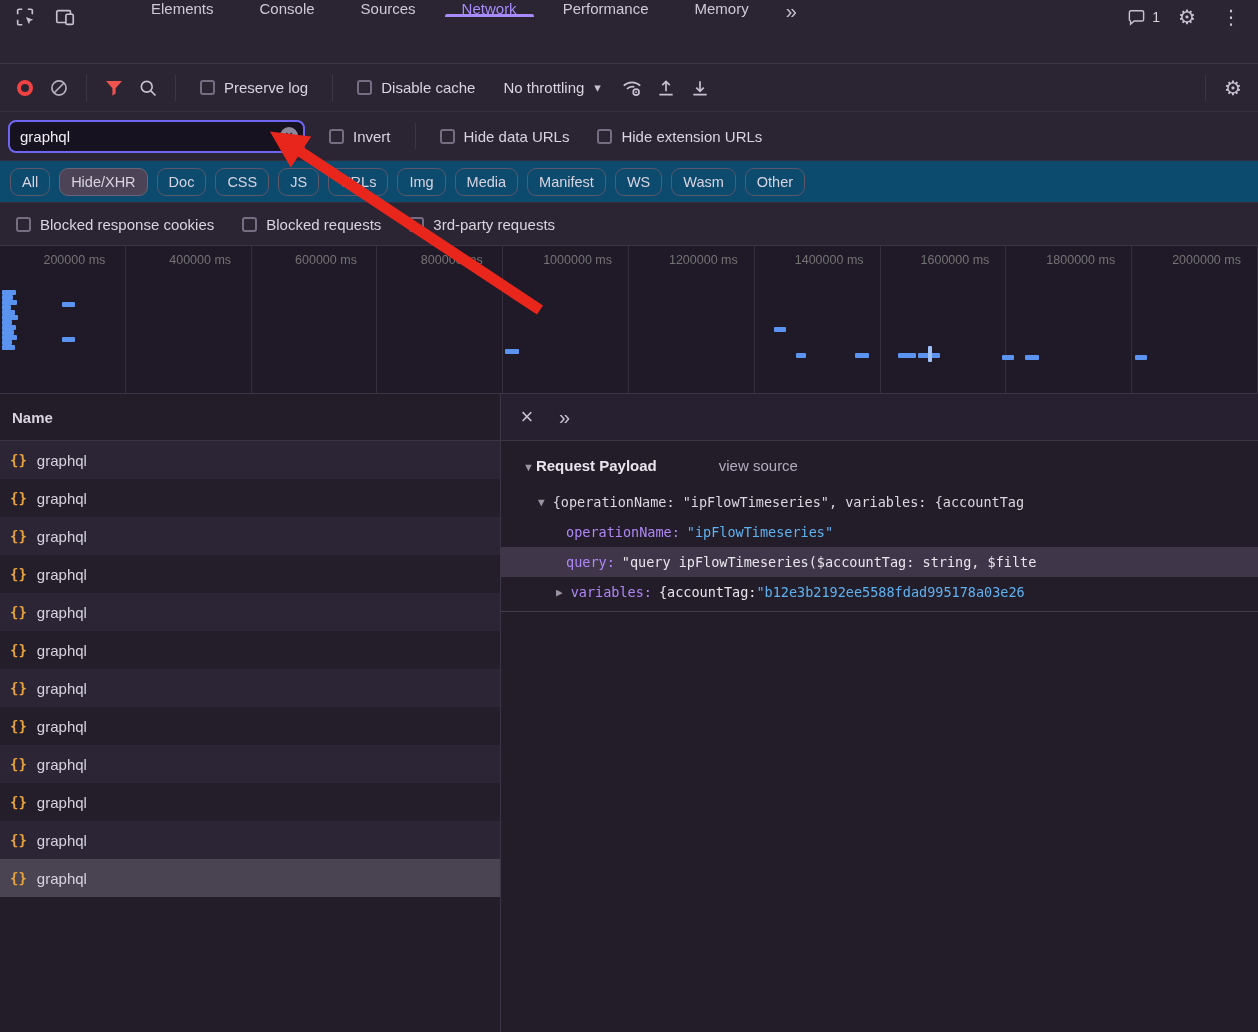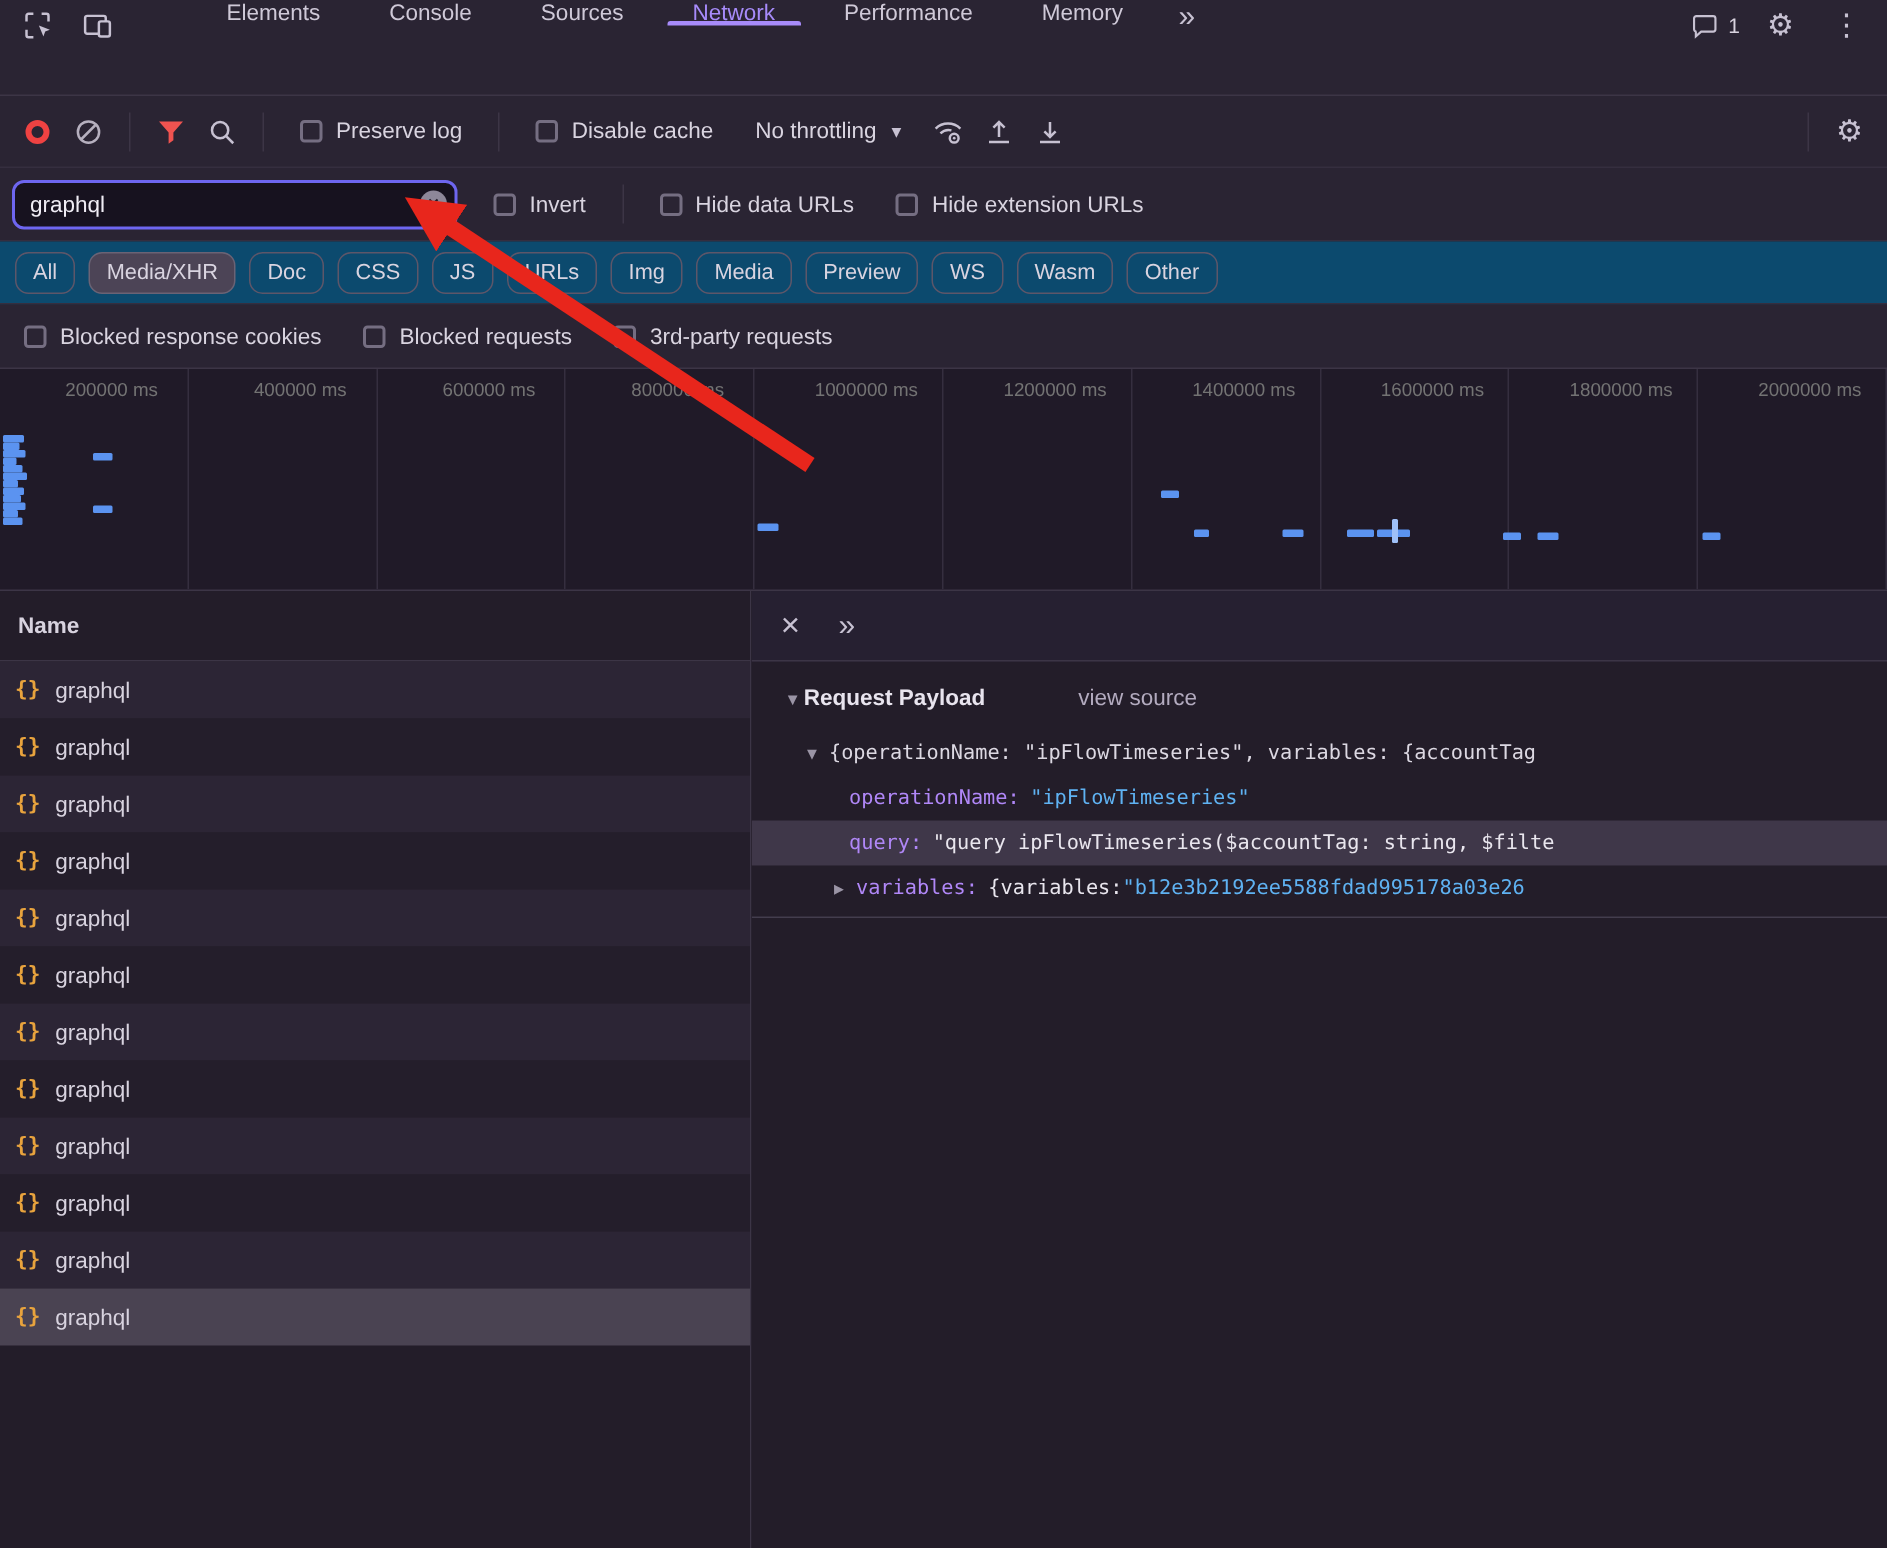--- a/index.html
+++ b/index.html
@@ -219,28 +219,28 @@
   </label>
   <label class="check">
     <span class="box"></span>
     <span>Hide extension URLs</span>
   </label>
 </div>
 
 <div class="pillsrow">
 
 <div class="pill">All</div>
-    <div class="pill selected">Media/XHR</div>
+    <div class="pill selected">Hide/XHR</div>
     <div class="pill">Doc</div>
     <div class="pill">CSS</div>
     <div class="pill">JS</div>
     <div class="pill">URLs</div>
     <div class="pill">Img</div>
     <div class="pill">Media</div>
-    <div class="pill">Preview</div>
+    <div class="pill">Manifest</div>
     <div class="pill">WS</div>
     <div class="pill">Wasm</div>
     <div class="pill">Other</div>
   </div>
 
 <div class="extrarow">
   <label class="check">
     <span class="box"></span>
     <span>Blocked response cookies</span>
   </label>
@@ -372,21 +372,21 @@
         <span class="pkey">operationName:</span>
         <span class="pstr">"ipFlowTimeseries"</span>
       </div>
       <div class="prow query">
         <span class="pkey">query:</span>
         <span class="pplain">"query ipFlowTimeseries($accountTag: string, $filte</span>
       </div>
       <div class="prow vars">
         <span class="tri">▶</span>
         <span class="pkey">variables:</span>
-        <span class="pplain">{variables: </span>
+        <span class="pplain">{accountTag: </span>
         <span class="pstr">"b12e3b2192ee5588fdad995178a03e26</span>
       </div>
       <div class="payload-divider"></div>
     </div>
   </div>
 </div>
 
 <svg class="annotation" width="1258" height="1032" viewBox="0 0 1258 1032">
   <defs>
     <marker id="arrowhead" viewBox="0 0 10 10" refX="1" refY="5" markerWidth="3.4" markerHeight="3.4" orient="auto">

